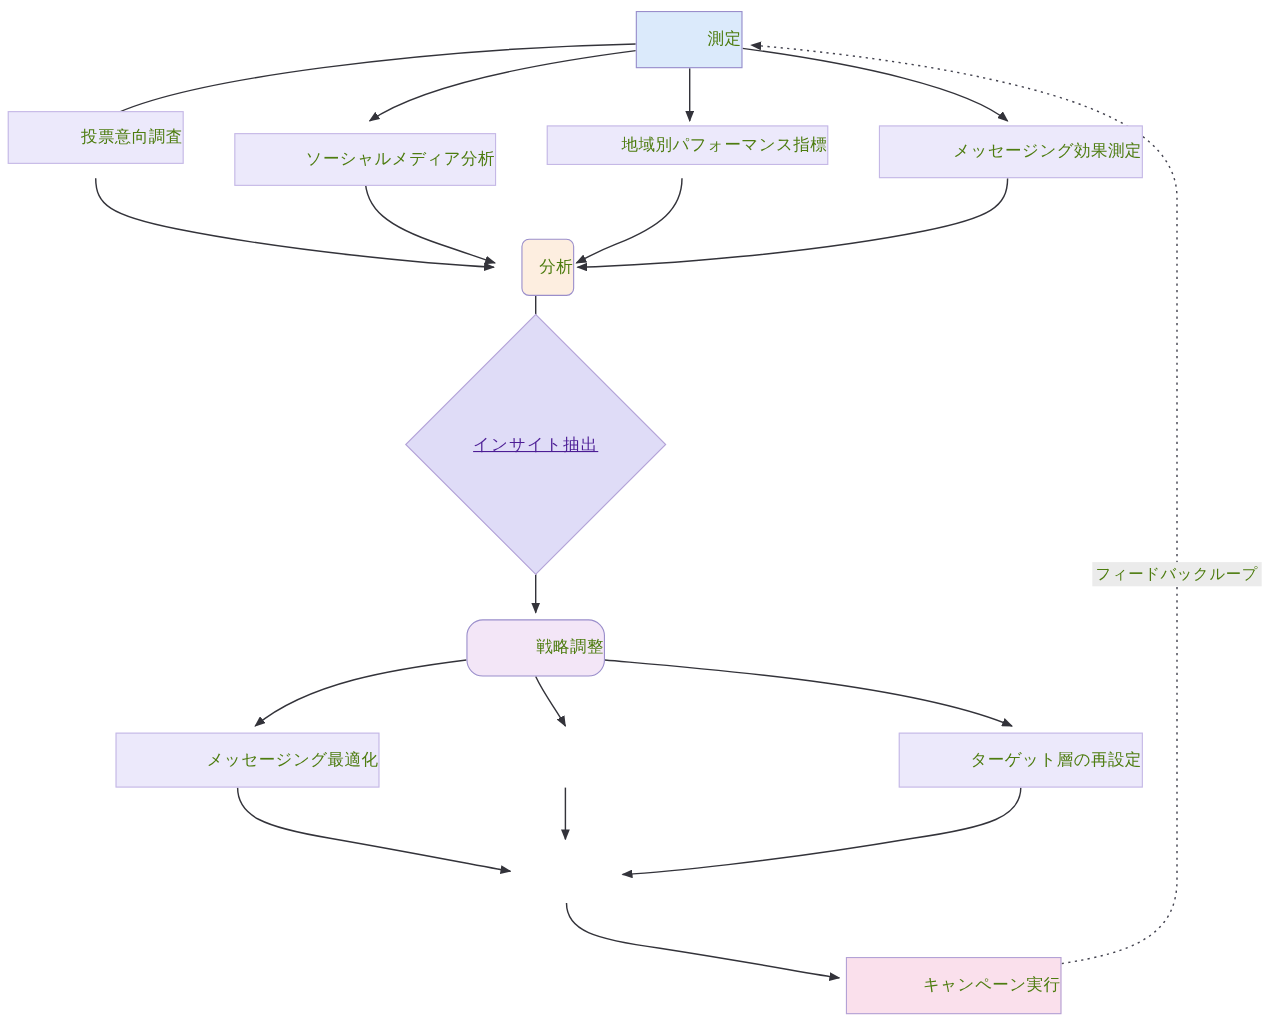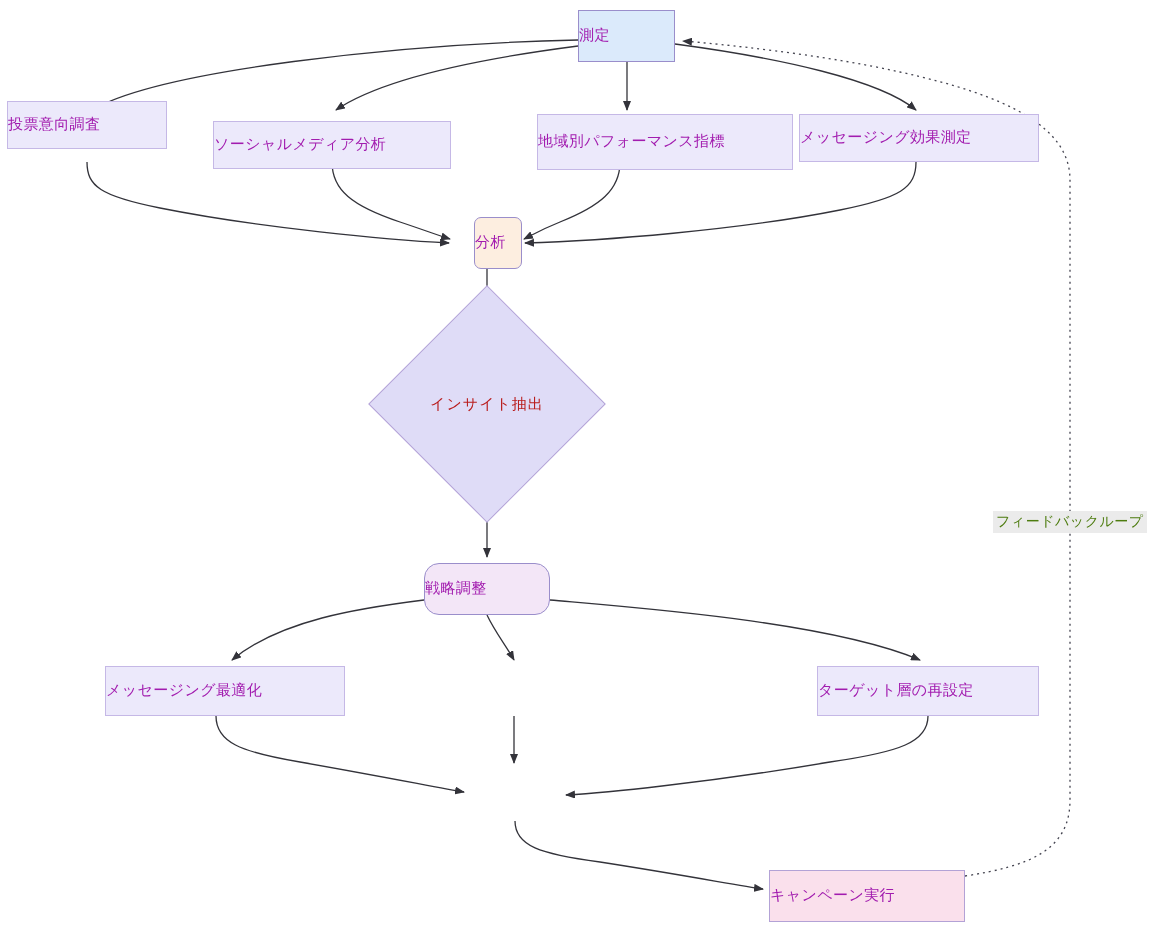--- a/index.html
+++ b/index.html
@@ -25,29 +25,28 @@
     left: 0; top: 0;
     width: 1161px;
     height: 934px;
     pointer-events: none;
   }
   .node {
     position: absolute;
     box-sizing: border-box;
     display: flex;
     align-items: center;
-    justify-content: flex-start;
+    justify-content: flex-end;
     text-align: center;
-    color: #a21caf;
+    color: #4d7c0f;
     font-size: 15px;
     line-height: 1.3;
     letter-spacing: 0.4px;
     border: 1px solid #b3a2d6;
     background: #ece9fb;
-    font-family: Liberation Serif, serif;
   }
   .node-measure   { background: #dbeafb; border-color: #9a8ecb; }
   .node-analysis  { background: #fdeee0; border-color: #9a8ecb; border-radius: 7px; }
   .node-strategy  { background: #f3e6f7; border-color: #9a8ecb; }
   .node-adapt     { background: #e0f2e2; border-color: #b3a2d6; }
   .node-campaign  { background: #fae0ec; border-color: #b3a2d6; }
   .node-sub       { background: #ece9fb; border-color: #c5b8e6; }
 
   .diamond-wrap {
     position: absolute;
@@ -65,21 +64,22 @@
   .diamond-label {
     position: absolute;
     left: 0; top: 0;
     width: 100%;
     height: 100%;
     display: flex;
     align-items: center;
     justify-content: center;
     font-size: 15px;
     letter-spacing: 1px;
-    color: #b91c1c;
+    color: #4c1d95;
+    text-decoration: underline;
   }
   .edge-label {
     position: absolute;
     background: #ebebeb;
     color: #4d7c0f;
     font-size: 14px;
     letter-spacing: 0.5px;
     padding: 2px 3px;
     white-space: nowrap;
   }
@@ -137,21 +137,21 @@
   </div>
 
   <div class="node node-sub" style="left:7px; top:101px; width:160px; height:48px;">
     <span>投票意向調査</span>
   </div>
 
   <div class="node node-sub" style="left:213px; top:121px; width:238px; height:48px;">
     <span>ソーシャルメディア分析</span>
   </div>
 
-  <div class="node node-sub" style="left:497px; top:114px; width:256px; height:56px;margin-left:40px;">
+  <div class="node node-sub" style="left:497px; top:114px; width:256px; height:36px;">
     <span>地域別パフォーマンス指標</span>
   </div>
 
   <div class="node node-sub" style="left:799px; top:114px; width:240px; height:48px;">
     <span>メッセージング効果測定</span>
   </div>
 
   <div class="node node-analysis" style="left:474px; top:217px; width:48px; height:52px;">
     <span>分析</span>
   </div>

